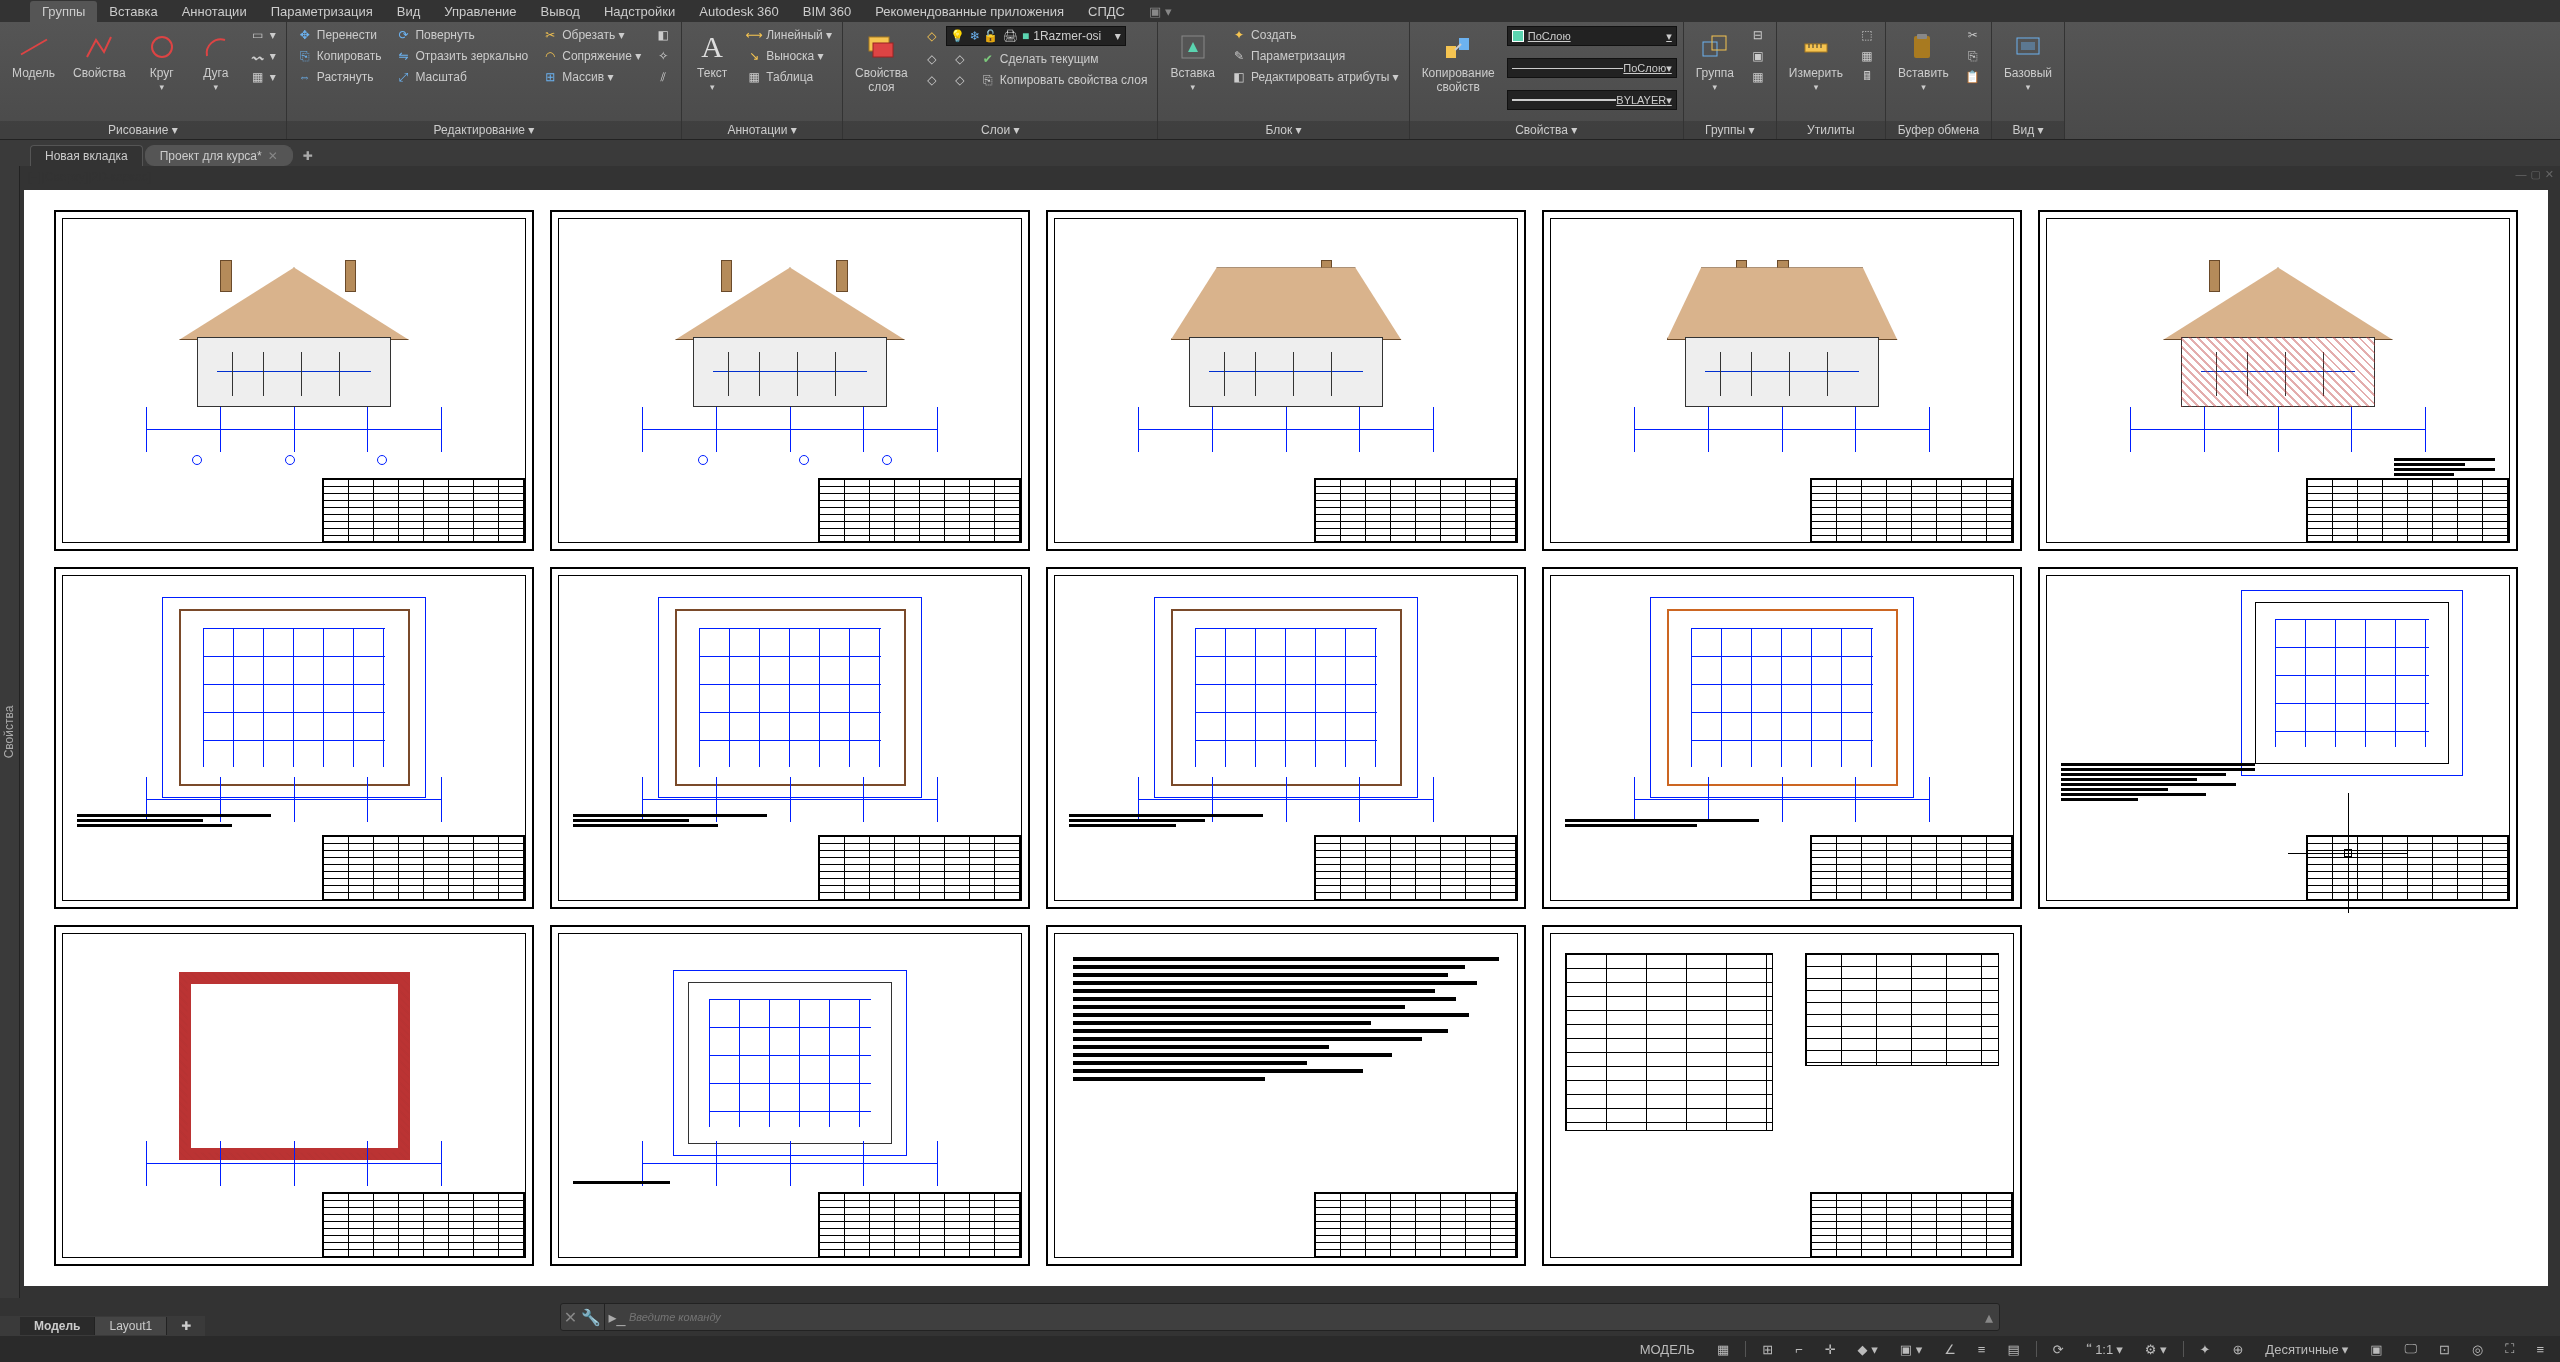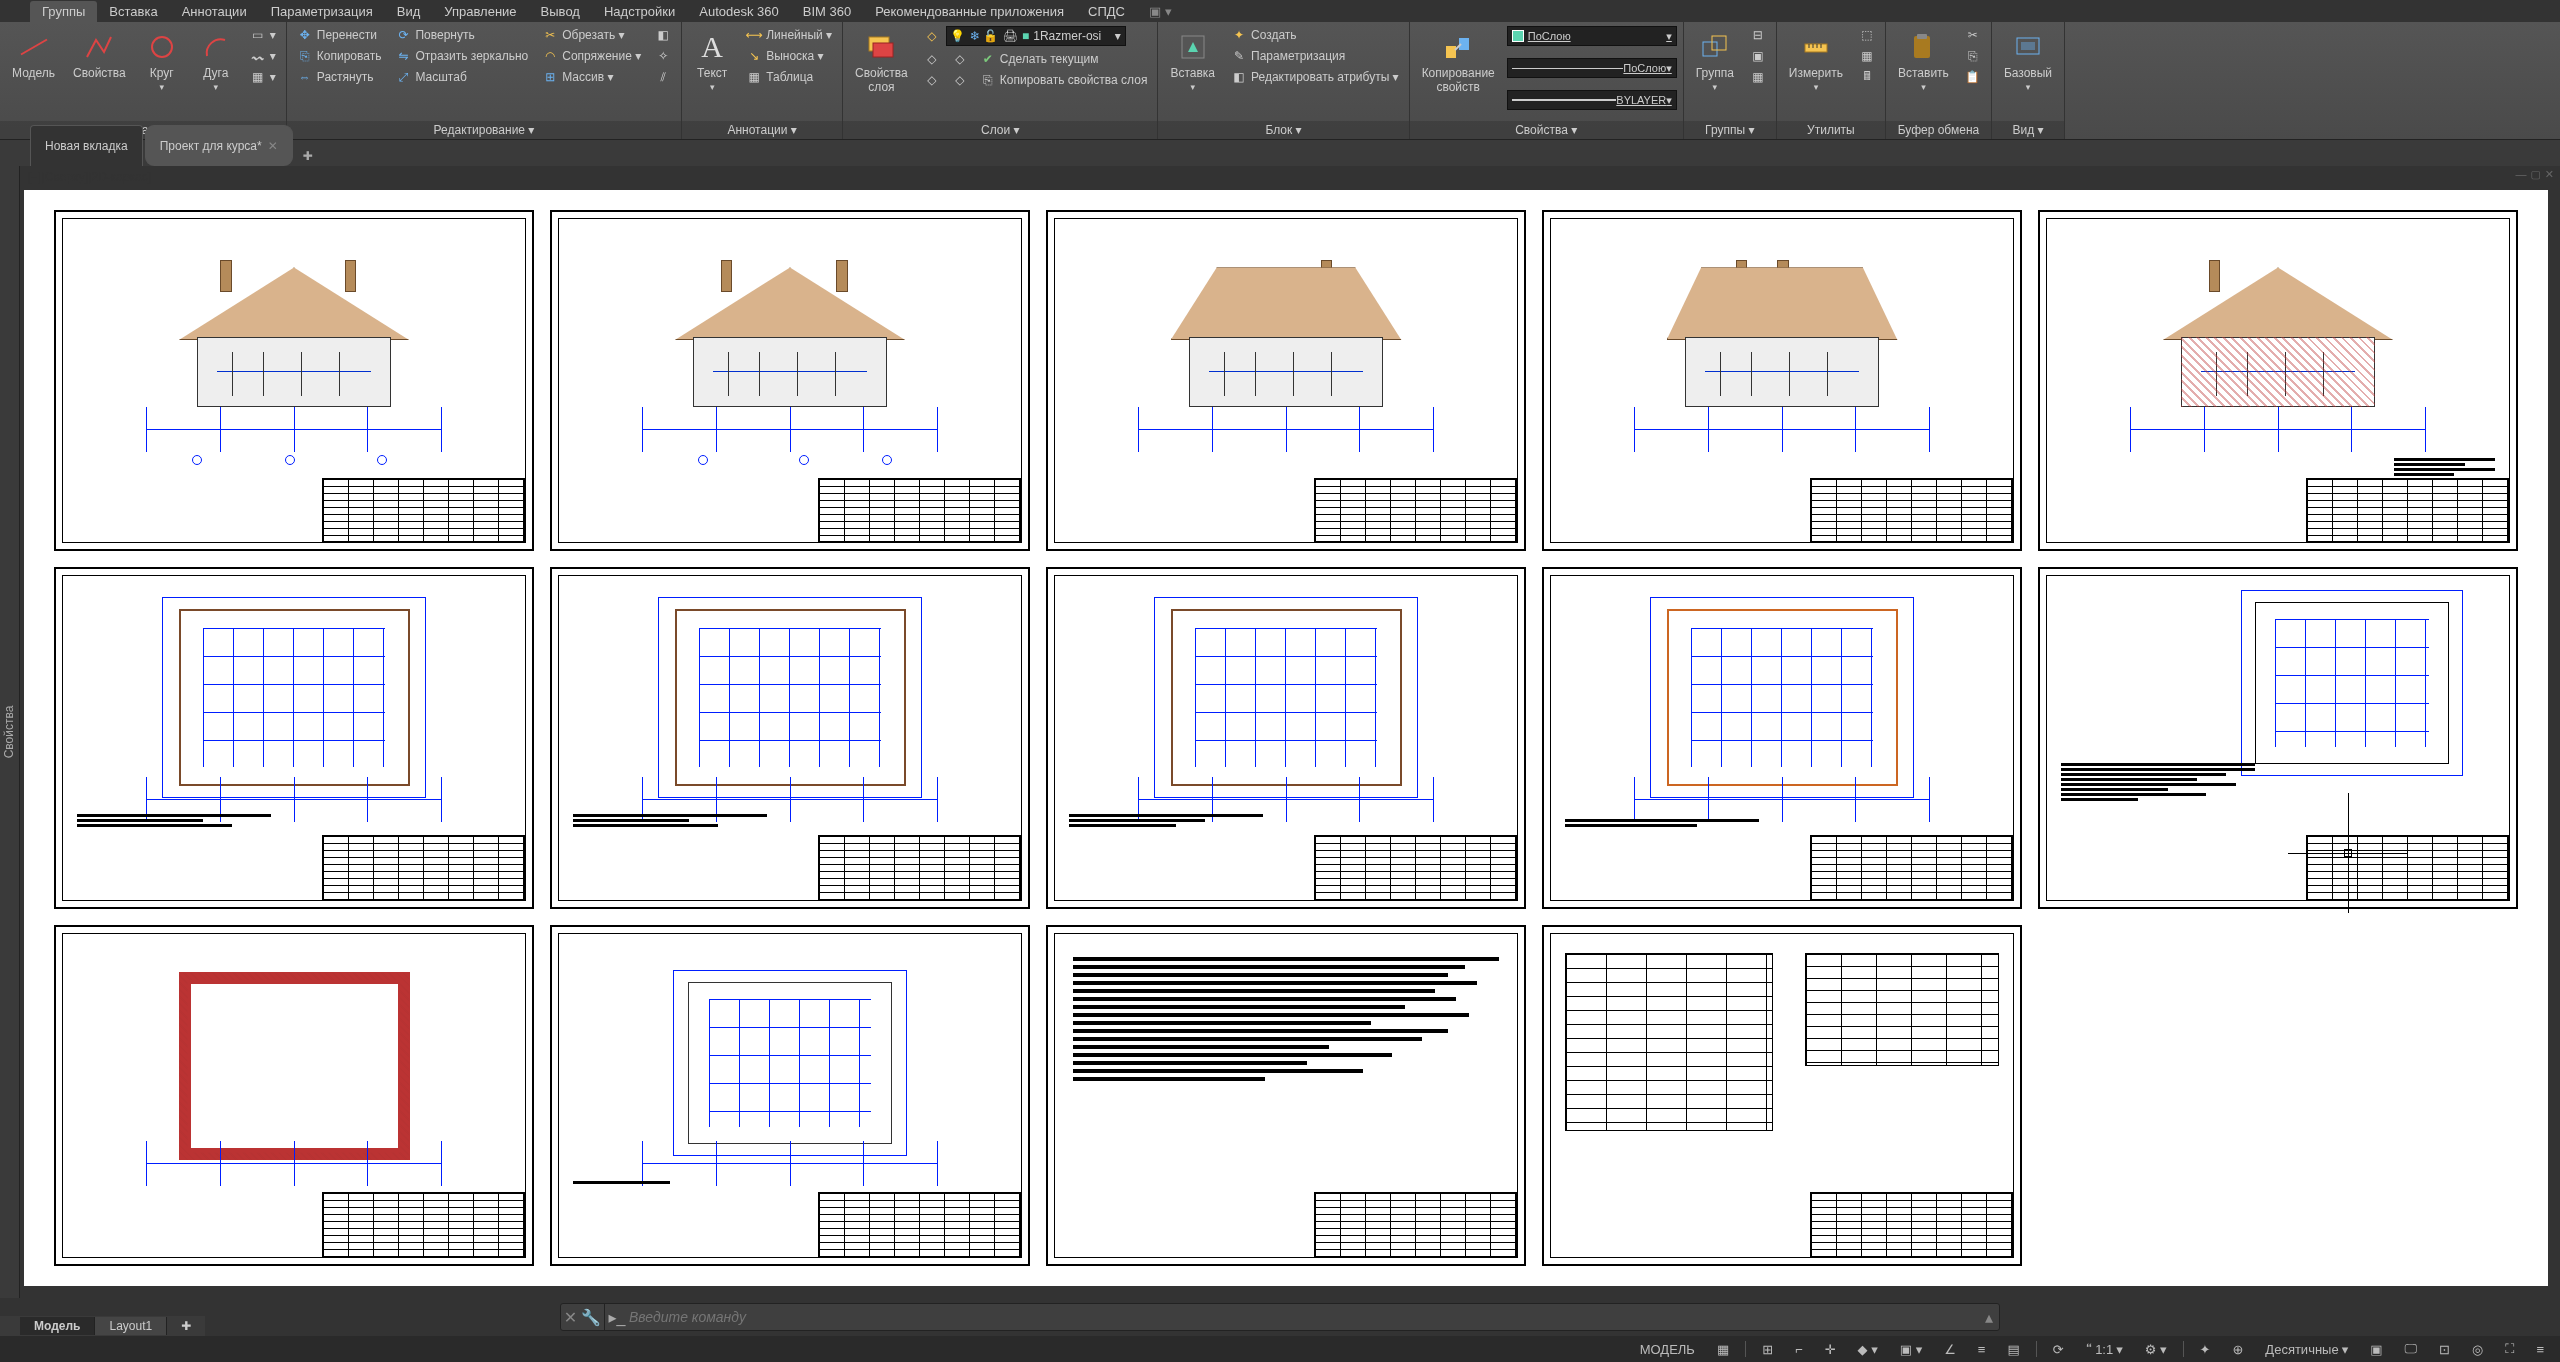--- a/index.html
+++ b/index.html
@@ -24,21 +24,21 @@
 .prop-sel { background:#222; border:1px solid #111; height:20px; width:170px; font-size:11px; color:#ccc; display:flex; align-items:center; padding:0 4px; }
 
 
 .red-line { width:30px; height:2px; background:#d44; transform:rotate(-30deg); }
 .yel { color:#f5c451; }
 .blu { color:#6cb2f0; }
 .grn { color:#7cc97c; }
 
 
 .file-tabs { height: 26px; background: #3a3a3a; display: flex; align-items: end; padding-left: 30px; gap: 2px; }
-.file-tab { background: #333; border: 1px solid #555; border-bottom: none; padding: 13px 14px; font-size: 12px; border-radius: 4px 4px 0 0; display:flex; align-items:flex-start; gap:6px; }
+.file-tab { background: #333; border: 1px solid #555; border-bottom: none; padding: 3px 14px; font-size: 12px; border-radius: 4px 4px 0 0; display:flex; align-items:flex-start; gap:6px; }
 .file-tab.active { background: #555; border-radius: 9px; }
 .add-tab { padding: 3px 8px; font-size: 12px; color:#aaa; }
 
 
 .workspace { position: absolute; top: 166px; bottom: 64px; left: 0; right: 0; background: #333; }
 .props-bar { position:absolute; left:0; top:0; bottom:0; width:20px; background:#3a3a3a; border-right:1px solid #222; display:flex; align-items:center; justify-content:center; }
 .props-bar span { transform: rotate(-90deg); font-size:12px; white-space:nowrap; color:#aaa; }
 .view-label { position:absolute; left:28px; top:4px; font-size:12px; color:#333; z-index:5; }
 .canvas { position:absolute; left:24px; top:24px; right:12px; bottom:12px; background:#fff; }
 .win-ctrl { position:absolute; right:6px; top:2px; font-size:11px; color:#666; display:flex; gap:4px; }
@@ -105,21 +105,21 @@
 .cursor{position:absolute;right:140px;top:55%;width:120px;height:120px;pointer-events:none;}
 .cursor::before{content:"";position:absolute;left:50%;top:0;bottom:0;width:1px;background:#000;}
 .cursor::after{content:"";position:absolute;top:50%;left:0;right:0;height:1px;background:#000;}
 .cursor .box{position:absolute;left:calc(50% - 4px);top:calc(50% - 4px);width:8px;height:8px;border:1px solid #000;}
 
 
 .cmd-area{position:absolute;left:0;right:0;bottom:26px;height:38px;display:flex;align-items:center;justify-content:center;}
 .cmd{background:#3f3f3f;border:1px solid #222;height:28px;width:1440px;display:flex;align-items:center;border-radius:3px;}
 .cmd .handle{width:44px;display:flex;align-items:center;justify-content:center;gap:4px;color:#888;border-right:1px solid #222;height:100%;}
 .cmd .prompt{width:24px;color:#aaa;text-align:center;}
-.cmd input{flex:1;background:transparent;border:none;color:#aaa;font-style:italic;font-size:14px;outline:none;}
+.cmd input{flex:1;background:transparent;border:none;color:#aaa;font-style:italic;font-size:11px;outline:none;}
 
 
 .layout-tabs{position:absolute;left:0;bottom:26px;height:20px;background:#3a3a3a;display:flex;align-items:center;padding-left:20px;gap:0;font-size:12px;}
 .layout-tabs span{padding:2px 14px;border-right:1px solid #222;background:#454545;}
 .layout-tabs span.active{background:#2a2a2a;font-weight:bold;}
 
 
 .status{position:absolute;left:0;right:0;bottom:0;height:26px;background:#2a2a2a;display:flex;align-items:center;justify-content:flex-end;padding:0 10px;gap:10px;font-size:13px;color:#bbb;}
 .status .btn{padding:0 6px;display:flex;align-items:center;gap:3px;}
 .status .sep{width:1px;height:16px;background:#555;}

